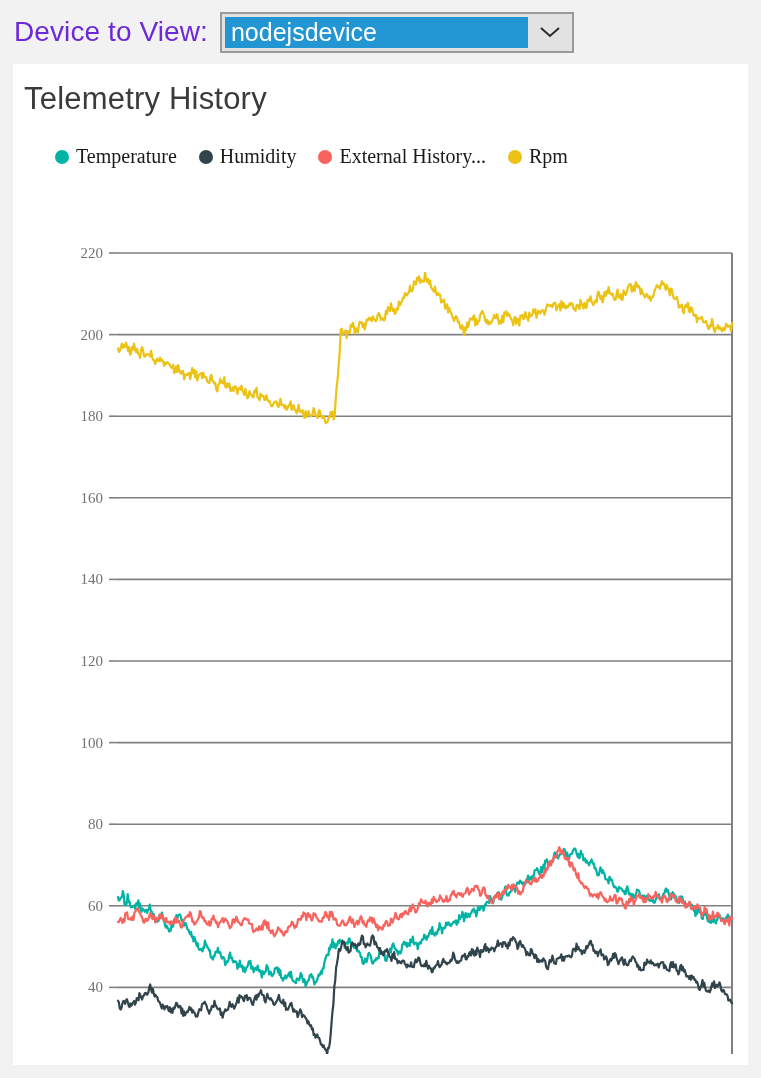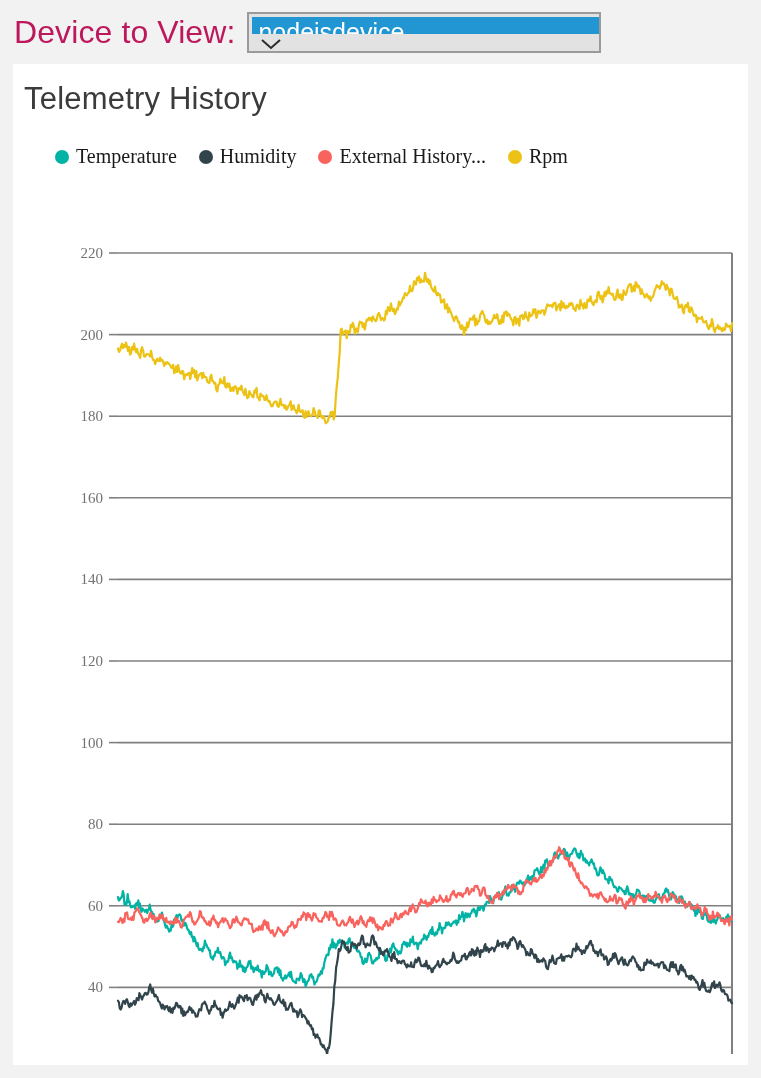--- a/index.html
+++ b/index.html
@@ -16,37 +16,36 @@
     position: absolute;
     left: 0; top: 0;
     width: 761px; height: 64px;
     display: flex;
     align-items: center;
     padding-left: 14px;
     box-sizing: border-box;
     background: #f2f2f2;
   }
   .device-label {
-    font-size: 32px;
-    color: #be185d;
+    font-size: 28px;
+    color: #6d28d9;
     font-weight: 400;
     letter-spacing: .1px;
     white-space: nowrap;
     margin-right: 12px;
   }
   .select-wrap {
     position: relative;
     width: 354px;
     height: 41px;
     background: #e2e2e2;
     border: 2px solid #9a9a9a;
     box-sizing: border-box;
     display: flex;
     align-items: stretch;
-    flex-direction: column;
   }
   .select-value {
     flex: 1;
     margin: 3px 0 3px 3px;
     background: #2196d3;
     color: #ffffff;
     font-size: 25px;
     line-height: 31px;
     padding-left: 6px;
     white-space: nowrap;

